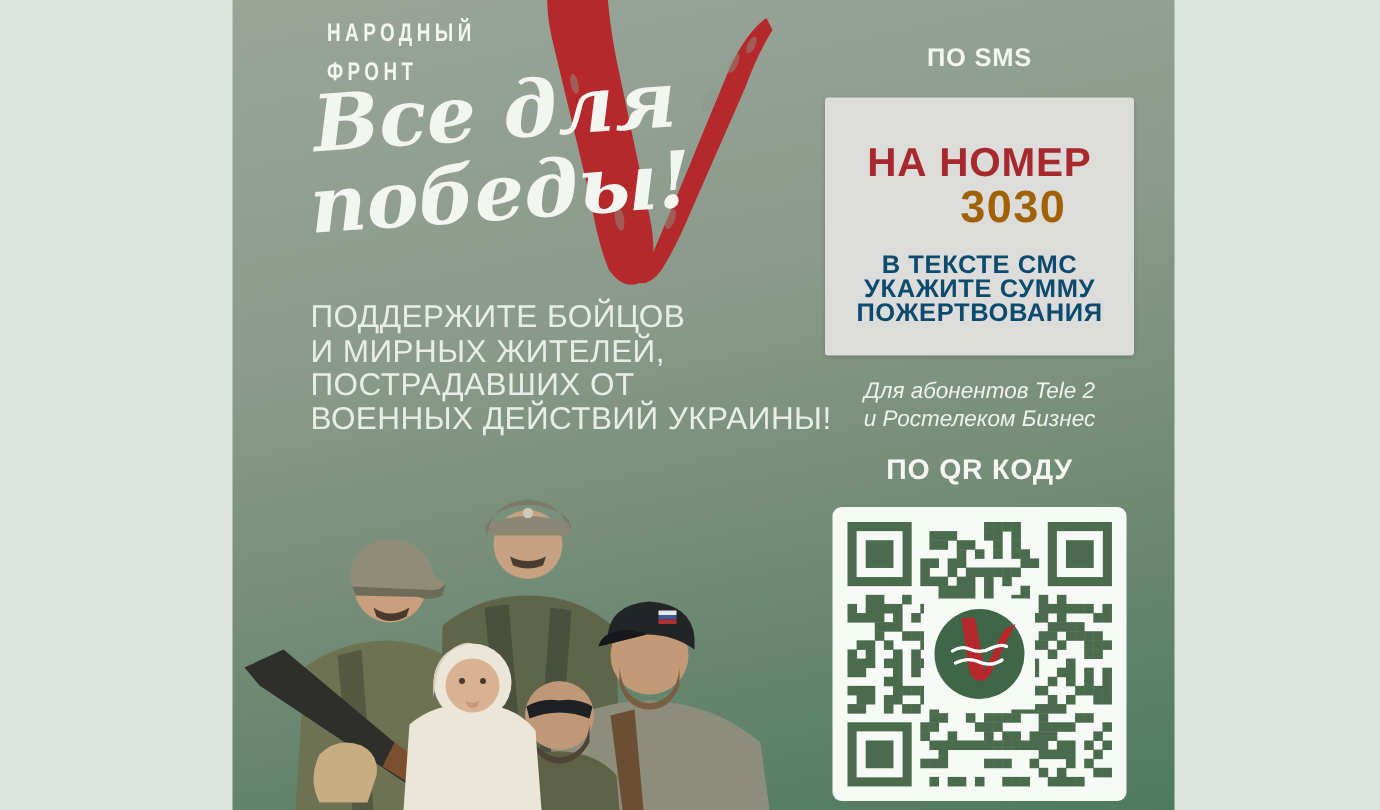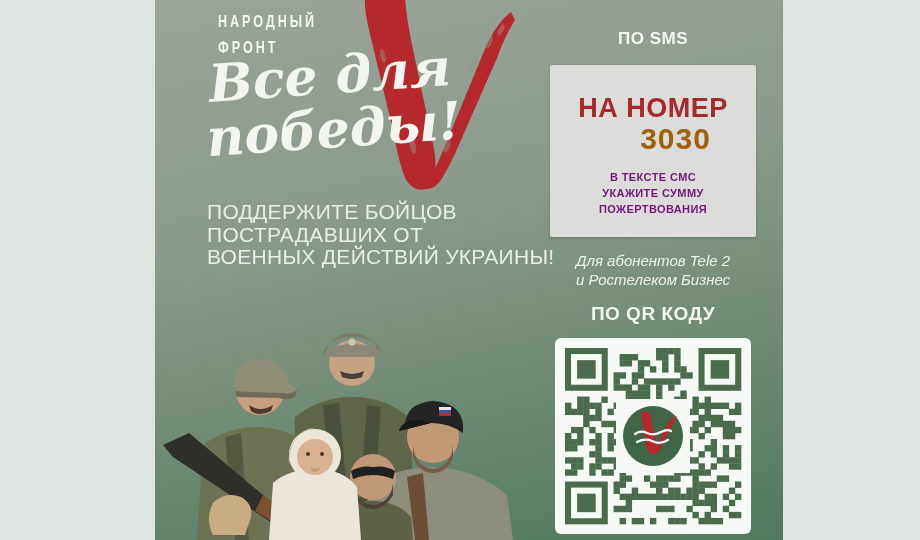--- a/index.html
+++ b/index.html
@@ -25,21 +25,21 @@
            line-height:22.5px;letter-spacing:.3px;white-space:nowrap;}
   
   .right-col{position:absolute;left:395px;top:0;width:206px;text-align:center;color:#f4f6f1;}
   .sec-label{font-weight:700;font-size:17px;letter-spacing:.5px;}
   .sec-label.sms{margin-top:29px;}
   .sec-label.qr{margin-top:14px;font-size:19px;}
   .sms-card{margin-top:16px;height:172px;background:#dcdcda;border-radius:2px;
             box-shadow:0 1px 3px rgba(0,0,0,.18);padding-top:29px;}
   .sms-number-label{color:#a8292d;font-weight:700;font-size:27px;line-height:28px;letter-spacing:.5px;}
   .sms-number{color:#a16207;font-weight:700;font-size:30px;line-height:34px;letter-spacing:1px;margin-left:45px;}
-  .sms-instr{margin-top:13px;color:#701a75;font-weight:700;font-size:11px;line-height:16px;letter-spacing:.4px;}
+  .sms-instr{margin-top:13px;color:#0c4a6e;font-weight:700;font-size:17px;line-height:16px;letter-spacing:.4px;}
   .note{margin-top:14px;font-style:italic;font-size:15px;line-height:19px;color:#eef1ec;}
   .qr-box{position:relative;margin:13px 0 0 5px;width:196px;height:196px;
           background:#f7f9f6;border-radius:6px;}
   .qr-box svg{display:block;}
   .qr-logo{position:absolute;left:50%;top:98px;transform:translate(-50%,-50%);width:74px;height:74px;
            background:#f7f9f6;display:flex;align-items:center;justify-content:center;}
   
   .photo{position:absolute;left:0;top:305px;width:380px;height:235px;}
 </style>
 </head>
@@ -67,20 +67,21 @@
       <div>ФРОНТ</div>
     </div>
 
     <div class="slogan">
       <div class="l1">Все для</div>
       <div class="l2">победы!</div>
     </div>
 
     <div class="support">
       <div>ПОДДЕРЖИТЕ БОЙЦОВ</div>
+      <div>И МИРНЫХ ЖИТЕЛЕЙ,</div>
       <div>ПОСТРАДАВШИХ ОТ</div>
       <div>ВОЕННЫХ ДЕЙСТВИЙ УКРАИНЫ!</div>
     </div>
 
     <svg class="photo" viewBox="0 0 380 235">
 
       <g>
         <path fill="#5f6549" d="M140,112 Q165,92 197,92 Q232,92 255,114 L260,235 L138,235 Z"></path>
         <path fill="#49503c" d="M168,100 L182,235 L196,235 L184,98 Z M226,102 L216,235 L202,235 L212,100 Z"></path>
         <circle cx="197" cy="58" r="23" fill="#c6a283"></circle>

